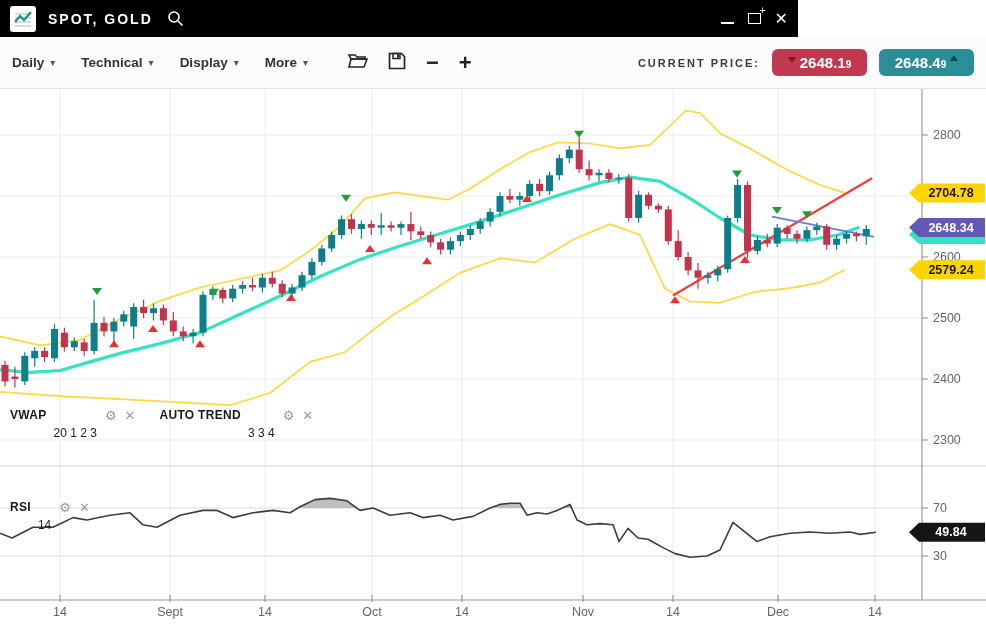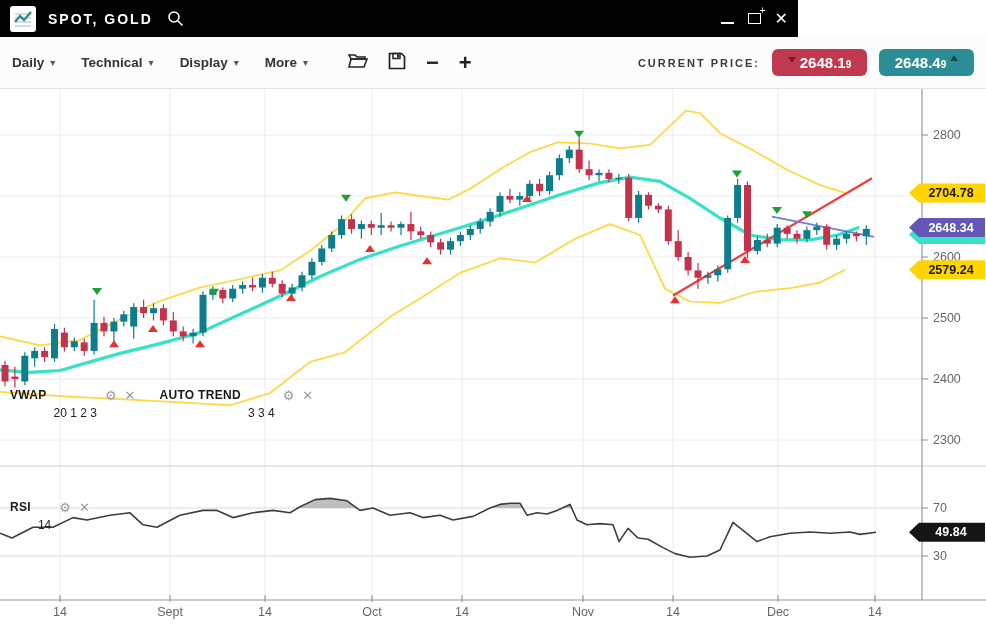--- a/index.html
+++ b/index.html
@@ -36,21 +36,21 @@
     border-top:6px solid #7c1626; margin-right:4px; margin-top:-6px; }
   .arr-up { width:0; height:0; border-left:4px solid transparent; border-right:4px solid transparent;
     border-bottom:6px solid #0d4a52; margin-left:4px; margin-bottom:10px; }
 
   
   .legend { position:absolute; display:flex; align-items:center; gap:5px; z-index:4;
     font-size:12px; color:#1a1a1a; }
   .legend b { font-weight:bold; letter-spacing:0.3px; }
   .legend .params { font-weight:normal; color:#222; margin-left:2px;margin-top:36px; }
   .lg-icon { color:#9b9b9b; font-size:13px; cursor:pointer; margin-left:3px; }
-  .legend-main { top:370px; left:10px; }
+  .legend-main { top:390px; left:10px; }
   .legend-rsi  { top:482px; left:10px; }
   .legend-gap { width:14px; }
 
   svg text { font-family:"Liberation Sans", sans-serif; }
 </style>
 </head>
 <body>
 
 <div id="app">
 

